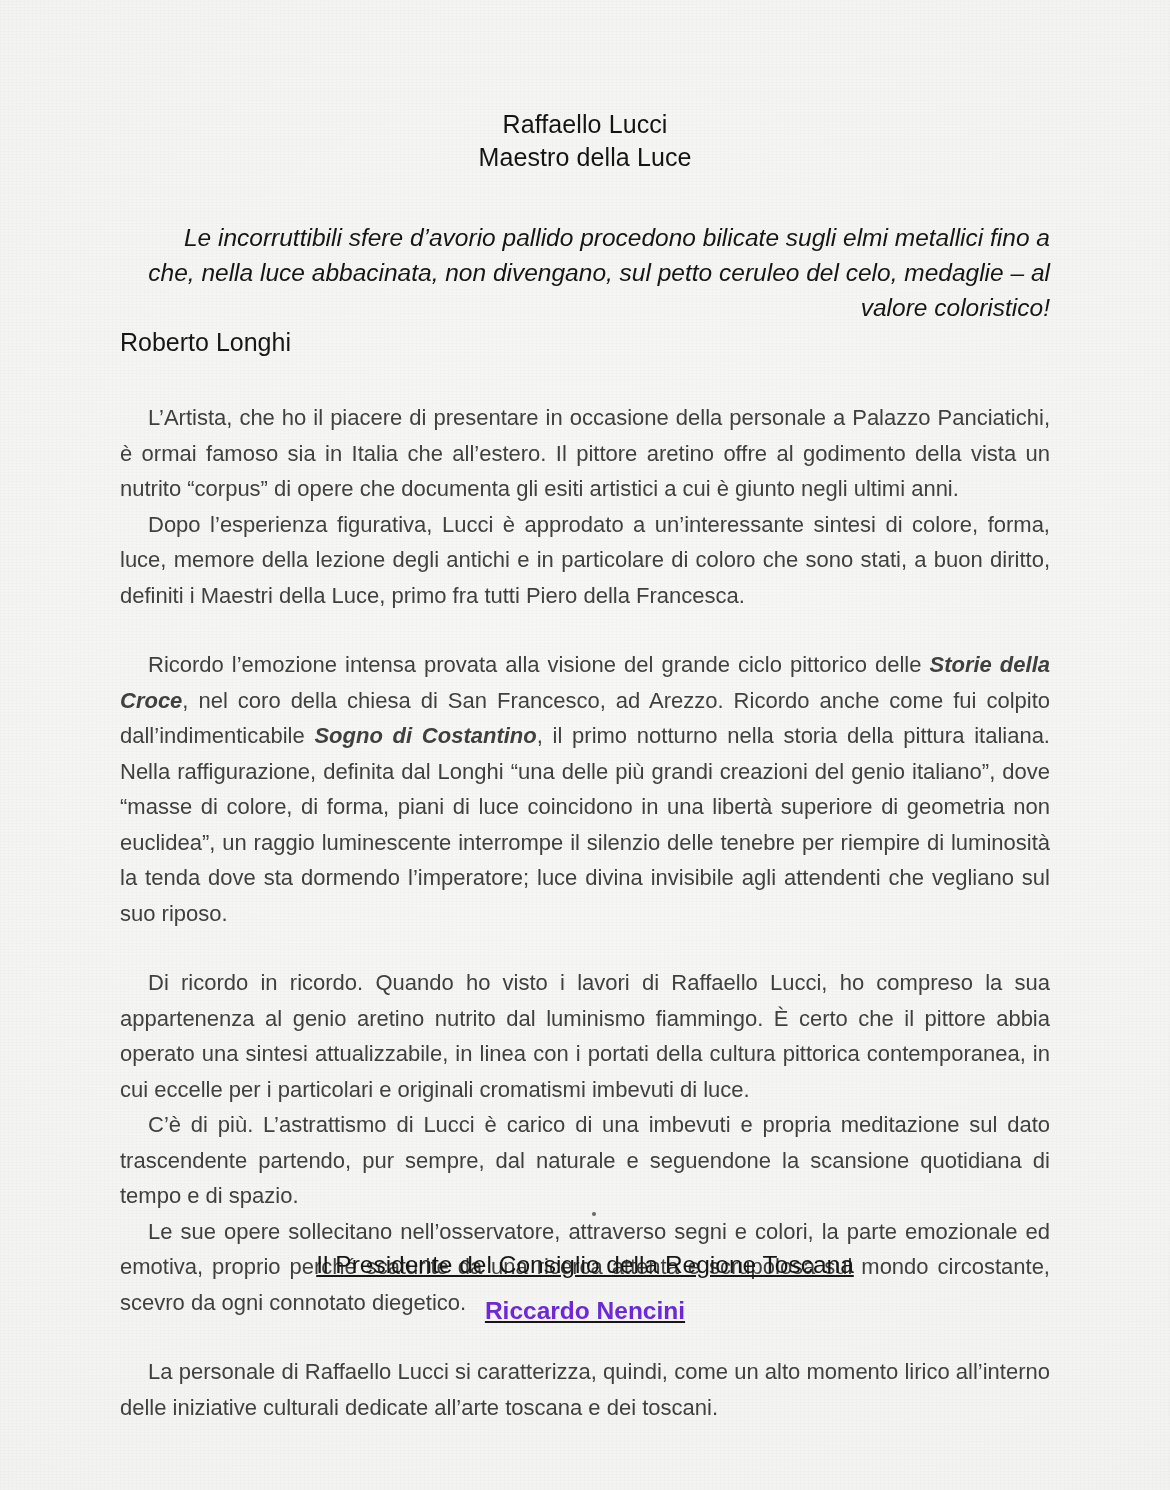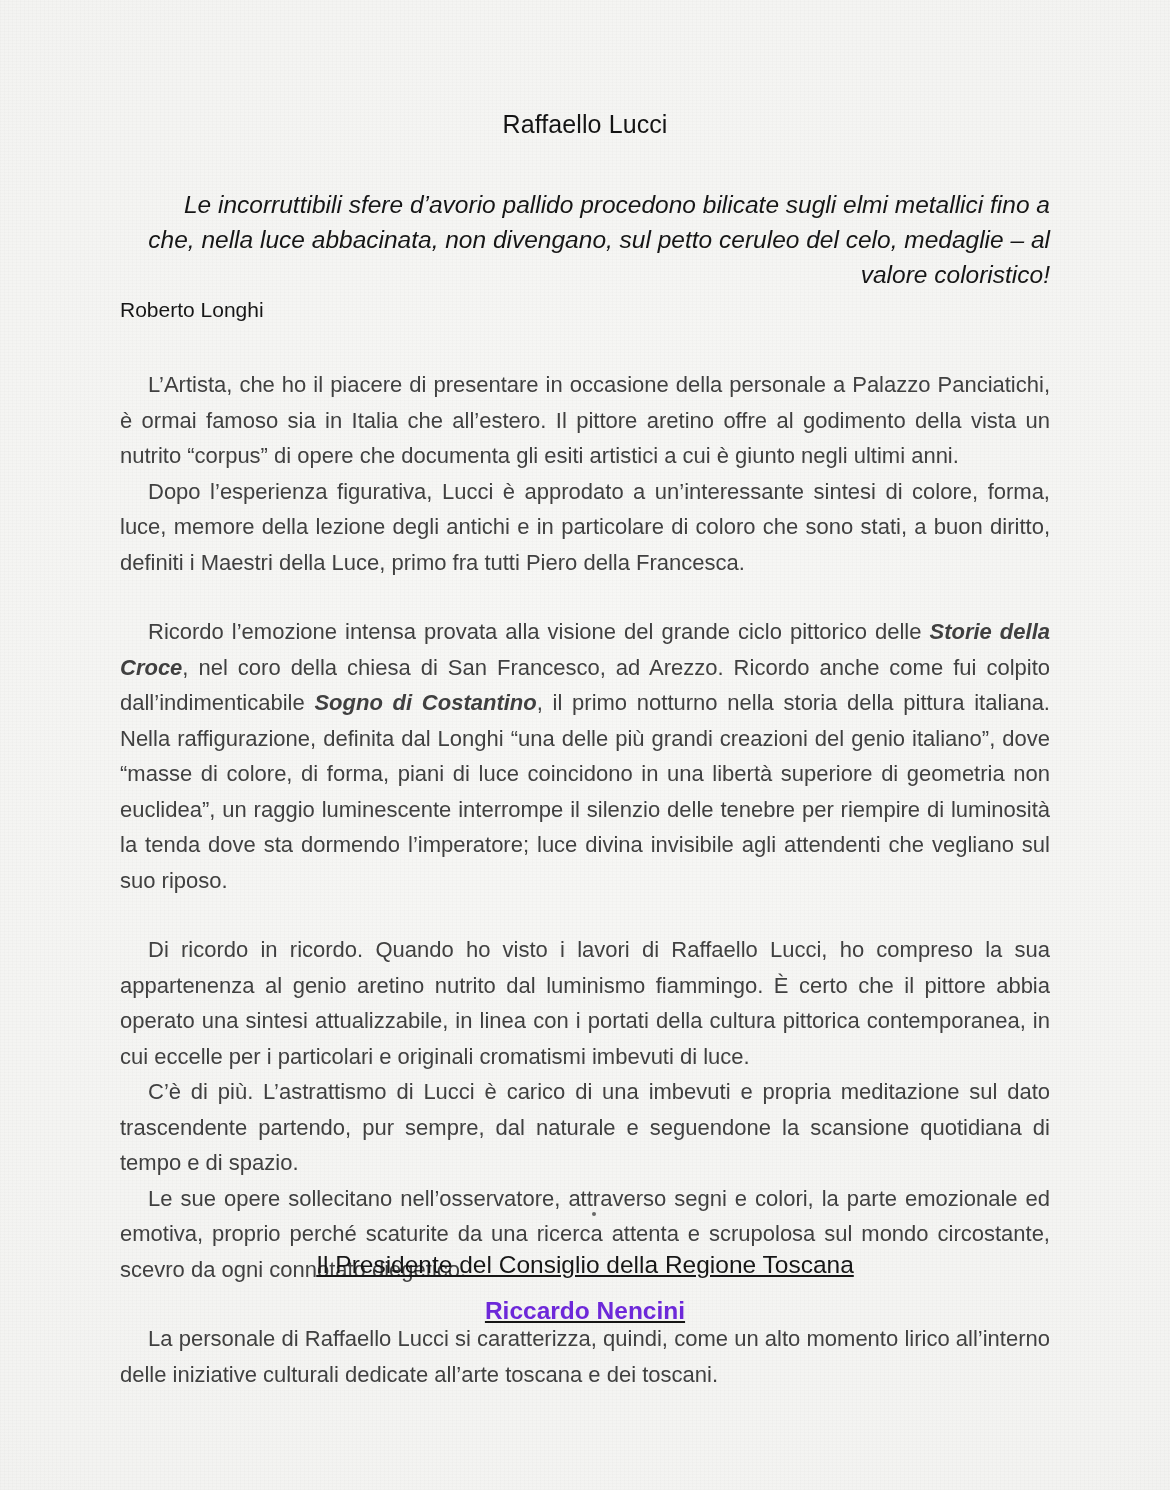--- a/index.html
+++ b/index.html
@@ -66,21 +66,21 @@
     line-height: 35px;
     text-align: right;
     color: #161616;
     margin: 0;
   }
   .epigraph .lead-indent {
     display: inline-block;
     width: 28px;
   }
   .attribution {
-    font-size: 21px;
+    font-size: 25px;
     line-height: 35px;
     font-style: normal;
     color: #161616;
     margin: 0 0 40px 0;
   }
 
   
   .block {
     margin: 0 0 34px 0;
   }
@@ -141,20 +141,21 @@
 <body>
 
 <div class="paper"></div>
 
 <div class="sheet">
 
   <div class="content">
 
     <div class="title-block">
       <div class="title-line">Raffaello Lucci</div>
+      <div class="title-line">Maestro della Luce</div>
     </div>
 
     <p class="epigraph"><span class="lead-indent"></span><span>Le incorruttibili sfere d’avorio pallido procedono bilicate sugli elmi metallici fino a che, nella luce abbacinata, non divengano, sul petto ceruleo del celo, medaglie – al valore coloristico!</span></p>
     <p class="attribution">Roberto Longhi</p>
 
     <div class="block">
       <p class="para lastline-left">L’Artista, che ho il piacere di presentare in occasione della personale a Palazzo Panciatichi, è ormai famoso sia in Italia che all’estero. Il pittore aretino offre al godimento della vista un nutrito “corpus” di opere che documenta gli esiti artistici a cui è giunto negli ultimi anni.</p>
       <p class="para lastline-left">Dopo l’esperienza figurativa, Lucci è approdato a un’interessante sintesi di colore, forma, luce, memore della lezione degli antichi e in particolare di coloro che sono stati, a buon diritto, definiti i Maestri della Luce, primo fra tutti Piero della Francesca.</p>
     </div>
 

